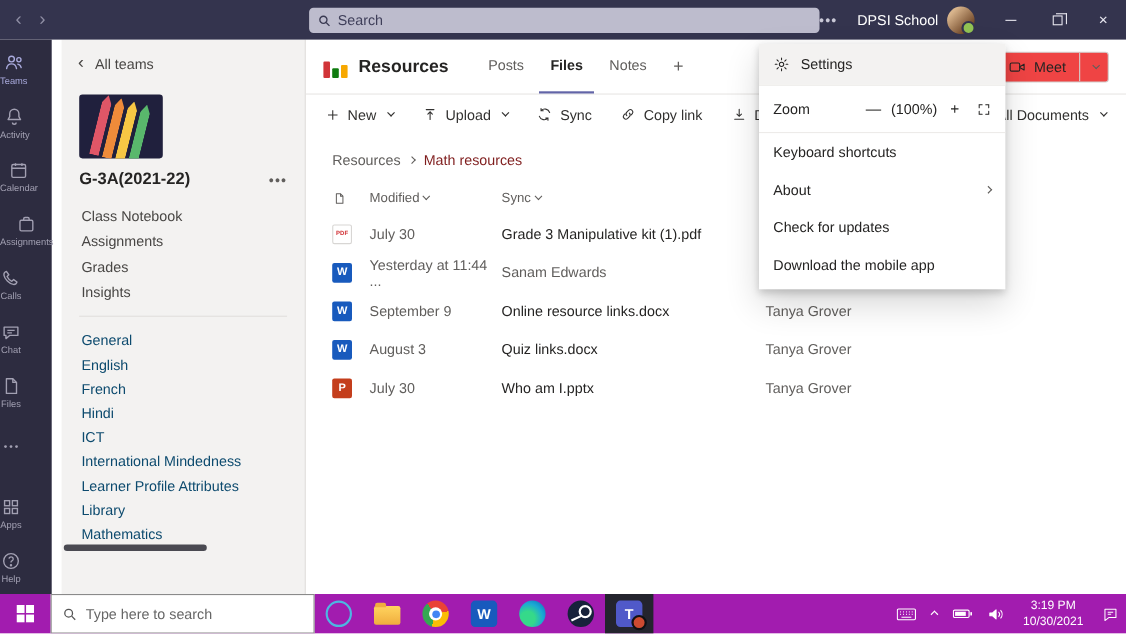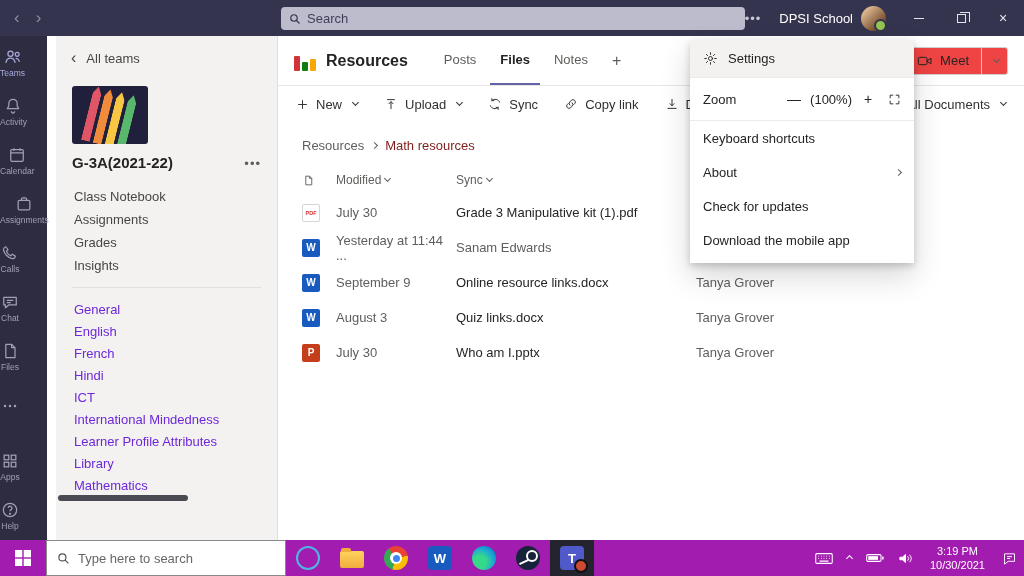--- a/index.html
+++ b/index.html
@@ -38,21 +38,21 @@
   .team-avatar{width:76px;height:58px;margin:6px 0 10px 16px;border-radius:3px;background:#20203d;overflow:hidden;position:relative}
   .pencils{display:flex;gap:3px;transform:rotate(14deg) translate(16px,4px)}
   .pencil{width:9px;height:56px;clip-path:polygon(50% 0,100% 14%,100% 100%,0 100%,0 14%)}
   .team-row{display:flex;align-items:flex-end;justify-content:space-between;padding:0 16px 2px 16px}
   .team-name{font-size:15px;font-weight:bold;color:#252423}
   .team-more{color:#605e5c;letter-spacing:1px;font-size:13px}
   .side-list{margin-top:12px}
   .side-item{height:23px;display:flex;align-items:center;padding-left:18px;color:#484644;font-size:13px}
   .side-div{border-top:1px solid #e1dfdd;margin:10px 16px}
   .channels-h{padding-left:18px;font-size:13px;font-weight:bold;color:#484644;margin:2px 0 8px}
-  .channel{height:22px;display:flex;align-items:center;padding-left:18px;color:#6d28d9;font-size:13px}
+  .channel{height:22px;display:flex;align-items:center;padding-left:18px;color:#0c4a6e;font-size:13px}
   .h-scrollbar{position:absolute;left:58px;top:495px;width:130px;height:6px;border-radius:3px;background:#4a4a52;z-index:12}
 
   
   .main{position:absolute;left:278px;top:36px;right:0;bottom:36px;background:#fff;z-index:5}
   .m-header{height:50px;display:flex;align-items:center;padding:0 16px;border-bottom:1px solid #e8e6e4}
   .res-icon{display:flex;align-items:flex-end;gap:2px;height:20px;margin-right:10px}
   .res-icon i{display:block;width:6px;border-radius:1px}
   .m-title{font-size:16px;font-weight:bold;margin-right:26px}
   .tabs{display:flex;height:100%;align-items:stretch;gap:4px}
   .tab{display:flex;align-items:center;padding:0 10px;color:#605e5c;font-size:13px;border-bottom:2px solid transparent}

